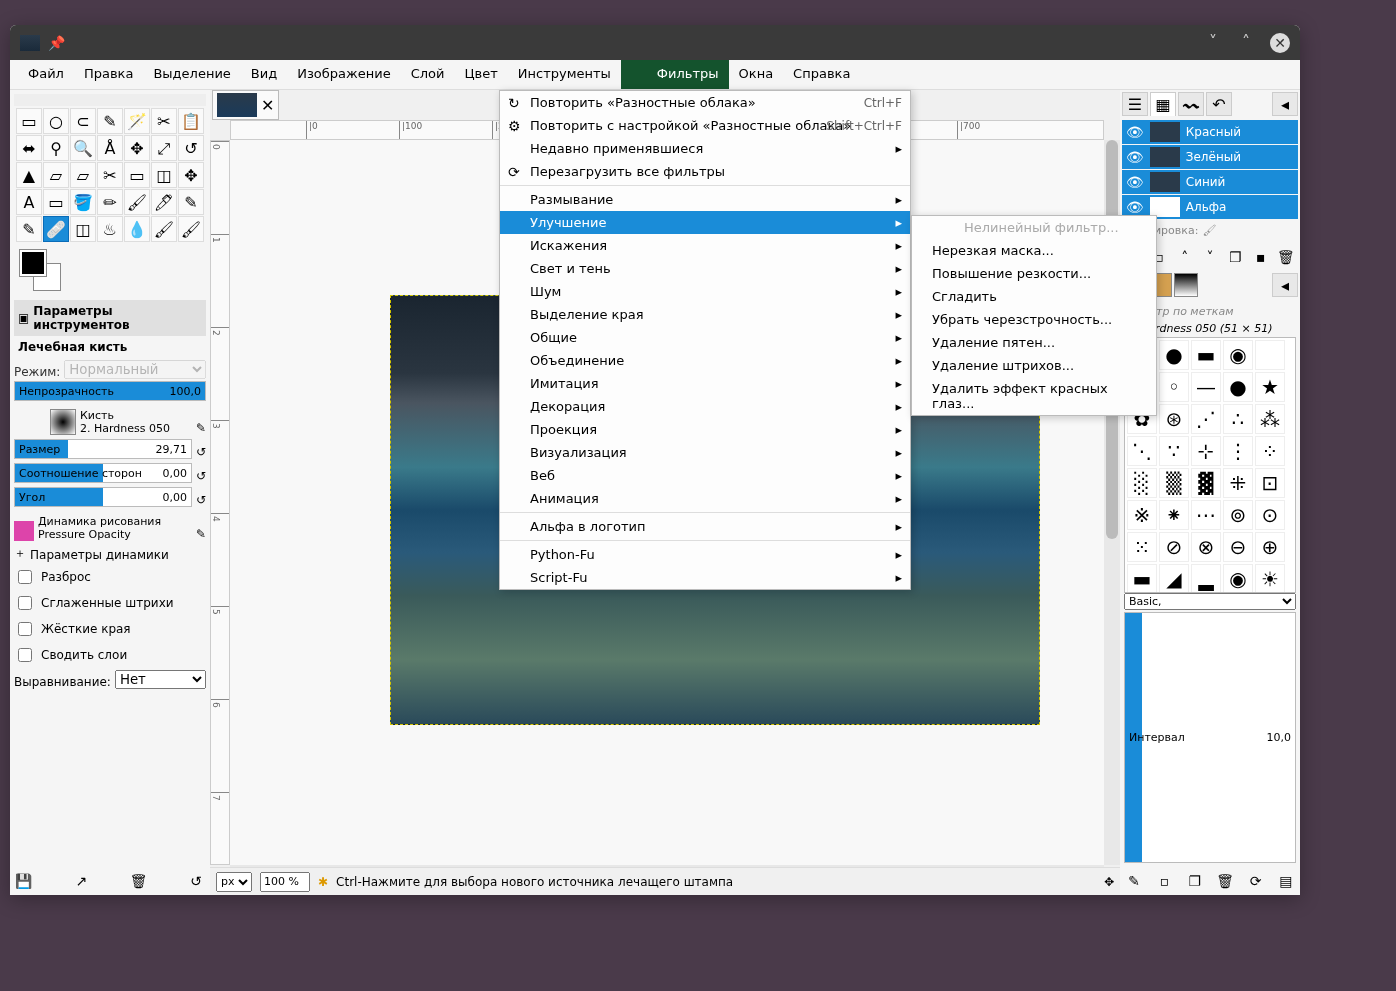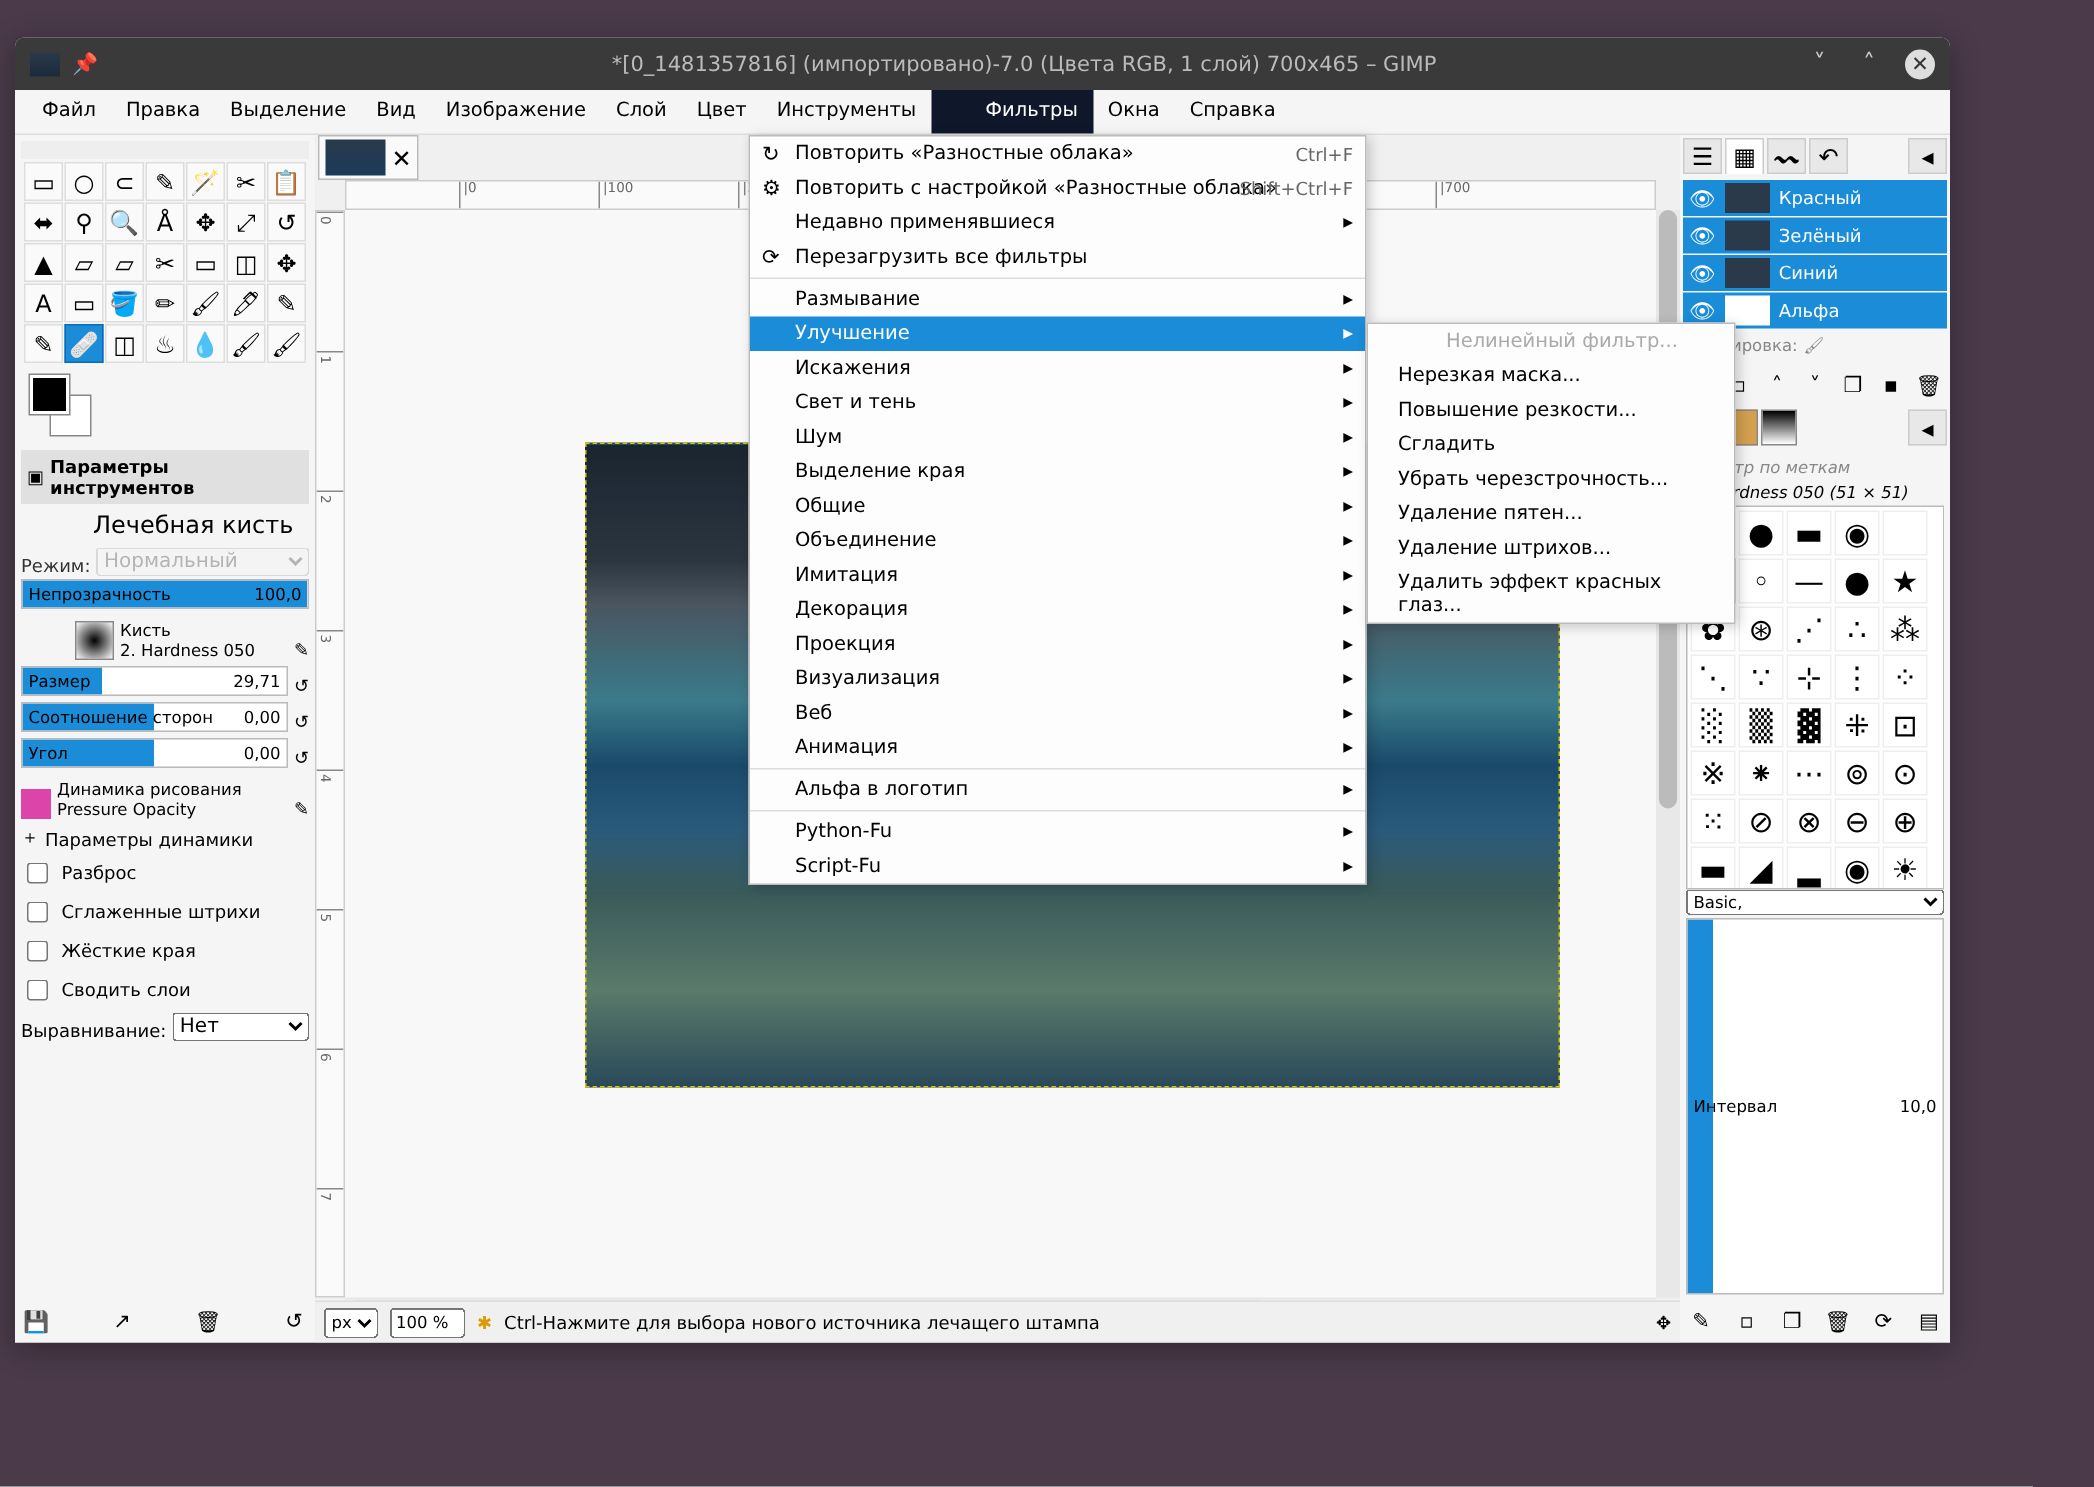--- a/index.html
+++ b/index.html
@@ -7,33 +7,33 @@
 .window { position: absolute; left: 10px; top: 25px; width: 1290px; height: 870px; background: #f0f0f0; border-radius: 6px 6px 0 0; box-shadow: 0 4px 20px rgba(0,0,0,0.3); }
 .titlebar { height: 35px; background: #3a3a3a; color: #ccc; display: flex; align-items: center; border-radius: 6px 6px 0 0; position: relative; }
 .titlebar-icon { width: 20px; height: 16px; margin-left: 10px; background: linear-gradient(#2a3a4a,#1a2a3a); }
 .titlebar-pin { margin-left: 8px; font-size: 14px; color: #888; }
 .titlebar-title { flex: 1; text-align: center; font-size: 14px; color: #bbb; }
 .titlebar-buttons { position: absolute; right: 10px; display: flex; gap: 15px; }
 .titlebar-btn { width: 18px; height: 18px; display: flex; align-items: center; justify-content: center; color: #ccc; font-size: 16px; }
 .titlebar-close { width: 20px; height: 20px; background: #ddd; border-radius: 50%; display: flex; align-items: center; justify-content: center; color: #333; font-weight: bold; font-size: 14px; }
 .menubar { height: 30px; background: #f5f5f5; display: flex; padding: 0 8px; border-bottom: 1px solid #ddd; }
 .menu-item { padding: 6px 10px; font-size: 13px; cursor: pointer; }
-.menu-item.active { background: #0f172a; color: #fff; padding-left: 36px; }
+.menu-item.active { background: #14532d; color: #fff; padding-left: 36px; }
 .main-area { display: flex; height: calc(100% - 65px); }
 .left-panel { width: 200px; background: #f5f5f5; display: flex; flex-direction: column; overflow: hidden; }
 .toolbox { padding: 4px; }
 .tool-grid { display: grid; grid-template-columns: repeat(7, 26px); gap: 1px; padding: 2px; }
 .tool { width: 26px; height: 26px; display: flex; align-items: center; justify-content: center; font-size: 16px; border: 1px solid #ddd; background: #fafafa; }
 .tool.active { background: #1a8cd8; border-color: #0a6cb8; }
 .color-picker { margin: 6px; position: relative; width: 40px; height: 40px; }
 .color-fg { position: absolute; width: 26px; height: 26px; background: #000; border: 2px solid #fff; box-shadow: 0 0 0 1px #888; }
 .color-bg { position: absolute; width: 26px; height: 26px; background: #fff; border: 2px solid #fff; box-shadow: 0 0 0 1px #888; left: 14px; top: 14px; }
 .tool-options { flex: 1; overflow-y: auto; font-size: 12px; padding: 0 4px; }
 .tool-options-title { background: #e0e0e0; padding: 4px; font-weight: bold; display: flex; align-items: center; gap: 4px; }
-.tool-name { padding: 4px; font-weight: normal; font-size: 16px; margin-left: 44px; }
+.tool-name { padding: 4px; font-weight: bold; font-size: 12px; }
 .opt-row { display: flex; align-items: flex-end; padding: 2px 0; gap: 4px; }
 .opt-label { font-size: 12px; color: #333; }
 .opt-slider { background: linear-gradient(to right, #1a8cd8 var(--pct, 100%), #fff var(--pct, 100%)); height: 20px; flex: 1; border: 1px solid #bbb; display: flex; align-items: center; padding: 0 4px; position: relative; }
 .opt-slider-label { font-size: 11px; position: absolute; left: 4px; }
 .opt-slider-val { font-size: 11px; position: absolute; right: 4px; }
 .opt-check { display: flex; align-items: center; gap: 6px; padding: 3px 0; font-size: 12px; }
 .opt-check input { width: 14px; height: 14px; }
 .canvas-area { flex: 1; background: #f0f0f0; position: relative; overflow: hidden; }
 .tab-bar { height: 30px; display: flex; align-items: center; padding: 2px; }
 .tab { display: flex; align-items: center; gap: 4px; padding: 2px 4px; border: 1px solid #bbb; background: #fafafa; }
@@ -78,21 +78,20 @@
 .submenu { position: absolute; left: 911px; top: 215px; width: 246px; background: #fdfdfd; border: 1px solid #bbb; box-shadow: 2px 2px 8px rgba(0,0,0,0.2); z-index: 101; }
 .submenu .dropdown-item { padding-left: 20px; }
 </style>
 </head>
 <body>
 
 <div class="window">
   <div class="titlebar">
     <div class="titlebar-icon"></div>
     <span class="titlebar-pin">📌</span>
-    <div class="titlebar-title">*[0_1481357816] (импортировано)-7.0 (Цвета RGB, 1 слой) 700x465 – GIMP</div>
     <div class="titlebar-buttons">
       <div class="titlebar-btn">˅</div>
       <div class="titlebar-btn">˄</div>
       <div class="titlebar-close">✕</div>
     </div>
   </div>
 
   <div class="menubar" id="menubar">
       <div class="menu-item">Файл</div>
       <div class="menu-item">Правка</div>

